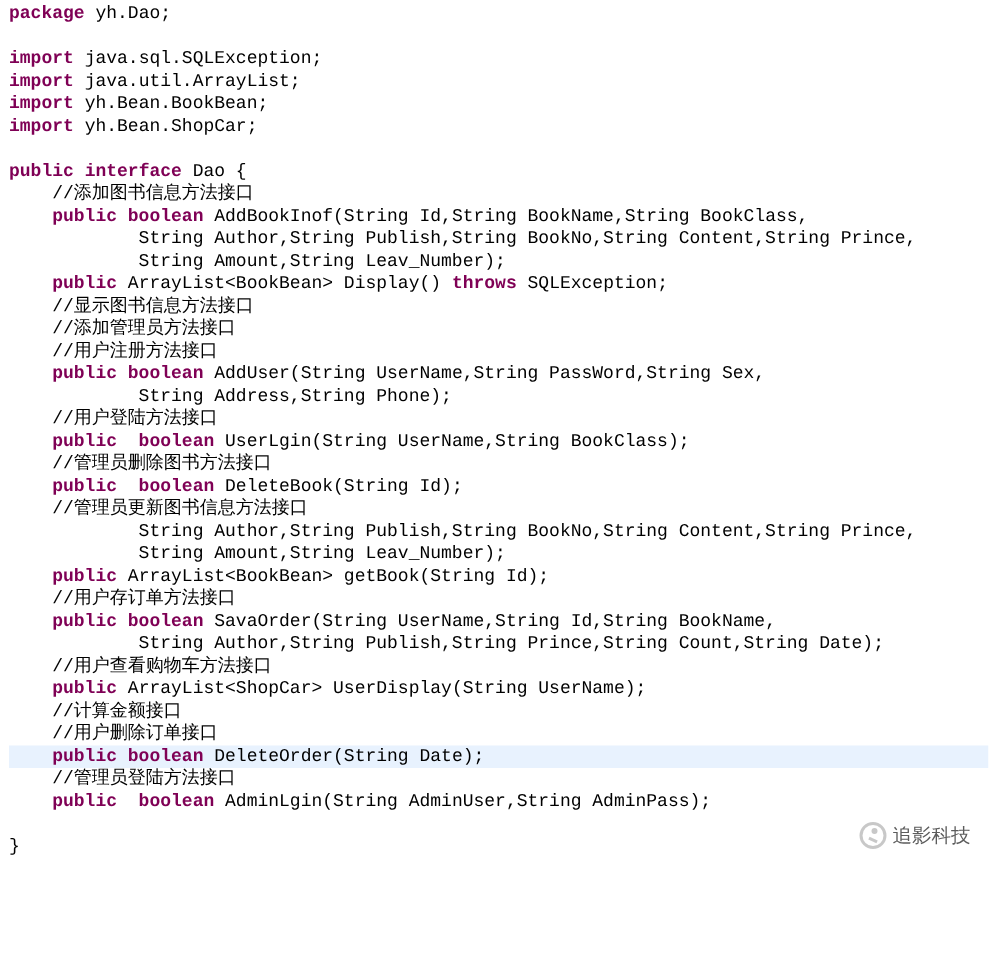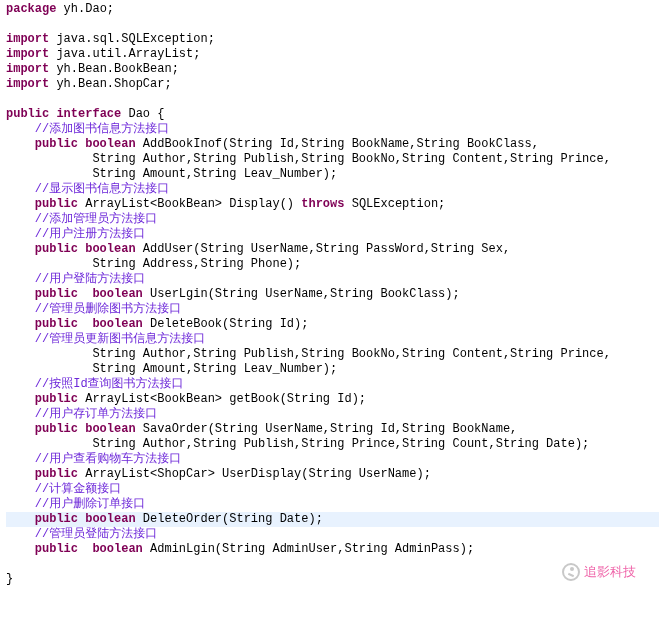--- a/index.html
+++ b/index.html
@@ -1,56 +1,55 @@
 <!DOCTYPE html>
 <html><head>
 <meta charset="utf-8">
 <style>
   * { margin:0; padding:0; box-sizing:border-box; }
   body { font-family: Consolas, "Courier New", monospace; font-size:12px; background:#fff; color:#000; width:659px; position:relative; }
   .editor { padding:2px 0 2px 6px; white-height:1; }
   .line { white-space:pre; line-height:15px; height:15px; }
   .hl { background:#e8f2fe;font-family:Liberation Mono, monospace; }
   .kw  { color:#7f0055; font-weight:bold; }
-  .com { color:#6d28d9; }
-  .watermark { position:absolute; right:23px; bottom:8px; display:flex; align-items:center; gap:4px; color:#ec4899; font-family:"Microsoft YaHei",sans-serif; font-size:13px; opacity:.85; }
+  .com { color:#000000; }
+  .watermark { position:absolute; right:12px; bottom:8px; display:flex; align-items:center; gap:4px; color:#404040; font-family:"Microsoft YaHei",sans-serif; font-size:13px; opacity:.85; }
   .wm-icon { width:18px; height:18px; border:2px solid #bfbfbf; border-radius:50%; position:relative; }
   .wm-icon::before { content:""; position:absolute; width:4px; height:4px; border-radius:50%; background:#bfbfbf; top:2px; left:6px; }
   .wm-icon::after { content:""; position:absolute; width:6px; height:2px; background:#bfbfbf; top:9px; left:4px; transform:rotate(25deg); }
 </style>
 </head>
 <body>
 
 <div class="editor">
 <div class="line"><span class="kw">package</span><span> yh.Dao;</span></div>
 <div class="line"> </div>
 <div class="line"><span class="kw">import</span><span> java.sql.SQLException;</span></div>
 <div class="line"><span class="kw">import</span><span> java.util.ArrayList;</span></div>
 <div class="line"><span class="kw">import</span><span> yh.Bean.BookBean;</span></div>
 <div class="line"><span class="kw">import</span><span> yh.Bean.ShopCar;</span></div>
 <div class="line"> </div>
 <div class="line"><span class="kw">public</span> <span class="kw">interface</span><span> Dao {</span></div>
 <div class="line"><span class="com">    //添加图书信息方法接口</span></div>
 <div class="line"><span class="kw">    public boolean</span><span> AddBookInof(String Id,String BookName,String BookClass,</span></div>
 <div class="line"><span>            String Author,String Publish,String BookNo,String Content,String Prince,</span></div>
 <div class="line"><span>            String Amount,String Leav_Number);</span></div>
+<div class="line"><span class="kw">    public</span><span> ArrayList&lt;BookBean&gt; Display() </span><span class="kw">throws</span><span> SQLException;</span></div>
 <div class="line"><span class="com">    //显示图书信息方法接口</span></div>
-<div class="line"><span class="kw">    public</span><span> ArrayList&lt;BookBean&gt; Display() </span><span class="kw">throws</span><span> SQLException;</span></div>
 <div class="line"><span class="com">    //添加管理员方法接口</span></div>
 <div class="line"><span class="com">    //用户注册方法接口</span></div>
 <div class="line"><span class="kw">    public boolean</span><span> AddUser(String UserName,String PassWord,String Sex,</span></div>
 <div class="line"><span>            String Address,String Phone);</span></div>
 <div class="line"><span class="com">    //用户登陆方法接口</span></div>
 <div class="line"><span class="kw">    public  boolean</span><span> UserLgin(String UserName,String BookClass);</span></div>
 <div class="line"><span class="com">    //管理员删除图书方法接口</span></div>
 <div class="line"><span class="kw">    public  boolean</span><span> DeleteBook(String Id);</span></div>
 <div class="line"><span class="com">    //管理员更新图书信息方法接口</span></div>
 <div class="line"><span>            String Author,String Publish,String BookNo,String Content,String Prince,</span></div>
 <div class="line"><span>            String Amount,String Leav_Number);</span></div>
-<div class="line"><span class="com">    //按照Id查询图书方法接口</span></div>
 <div class="line"><span class="kw">    public</span><span> ArrayList&lt;BookBean&gt; getBook(String Id);</span></div>
 <div class="line"><span class="com">    //用户存订单方法接口</span></div>
 <div class="line"><span class="kw">    public boolean</span><span> SavaOrder(String UserName,String Id,String BookName,</span></div>
 <div class="line"><span>            String Author,String Publish,String Prince,String Count,String Date);</span></div>
 <div class="line"><span class="com">    //用户查看购物车方法接口</span></div>
 <div class="line"><span class="kw">    public</span><span> ArrayList&lt;ShopCar&gt; UserDisplay(String UserName);</span></div>
 <div class="line"><span class="com">    //计算金额接口</span></div>
 <div class="line"><span class="com">    //用户删除订单接口</span></div>
 <div class="line hl"><span class="kw">    public boolean</span><span> DeleteOrder(String Date);</span></div>
 <div class="line"><span class="com">    //管理员登陆方法接口</span></div>

